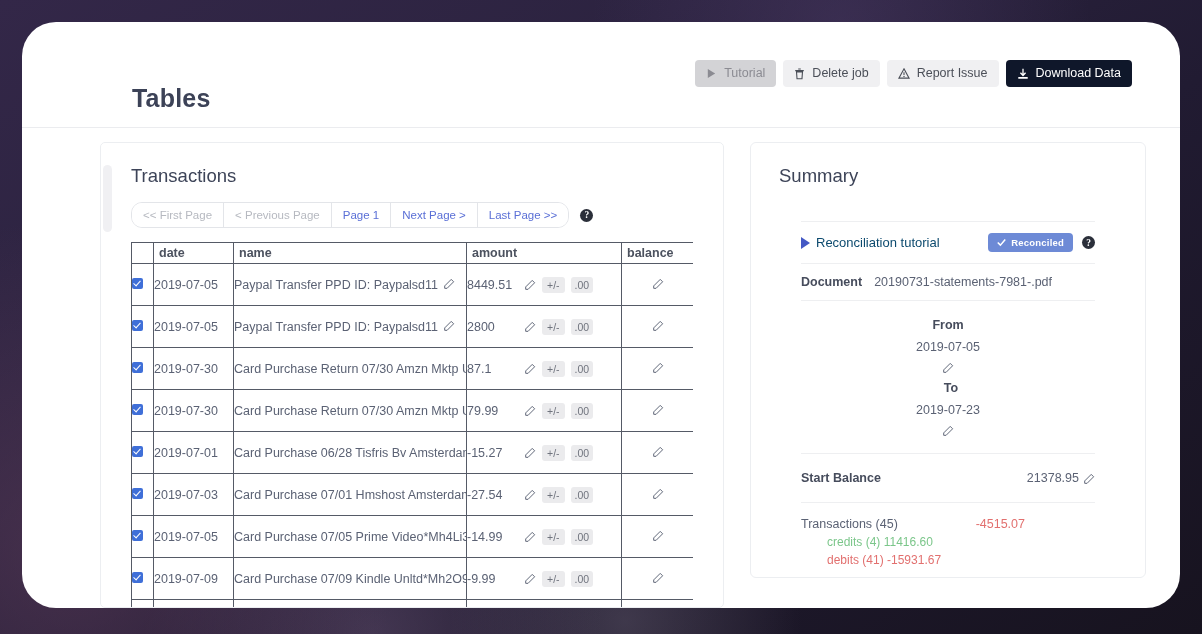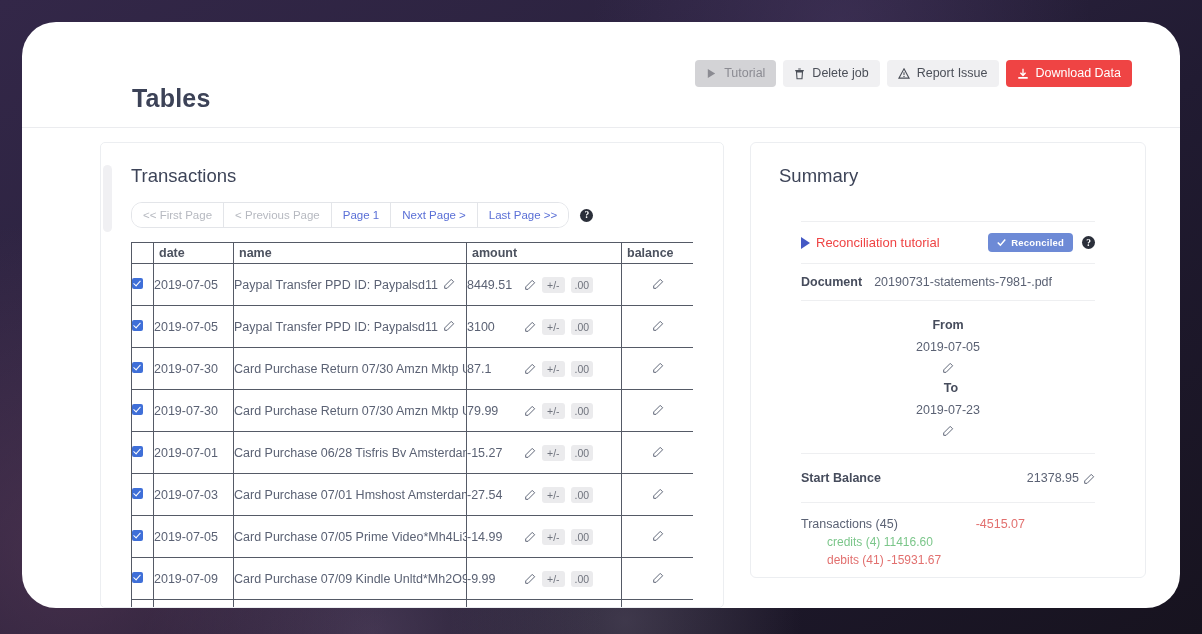--- a/index.html
+++ b/index.html
@@ -59,21 +59,21 @@
     border: none;
     border-radius: 4px;
     font-size: 12.5px;
     font-family: "Liberation Sans", sans-serif;
     cursor: pointer;
     white-space: nowrap;
     line-height: 1;
   }
   .tb-btn.grey-dark { background: #d3d3d6; color: #8b8b92; }
   .tb-btn.grey-light { background: #f0f0f2; color: #4b4f58; }
-  .tb-btn.primary { background: #ef4444; color: #ffffff; }
+  .tb-btn.primary { background: #0f172a; color: #ffffff; }
   .tb-ico { display: inline-flex; align-items: center; }
 
   
   #title-wrap {
     position: absolute;
     left: 0; right: 0; top: 62px;
     padding: 0 110px 14px 110px;
     border-bottom: 1px solid #ebecef;
   }
   #page-title {
@@ -244,21 +244,21 @@
     display: flex;
     align-items: center;
   }
   .sum-row.first { border-top: 1px solid #eeeff1; }
   .sum-row.last { border-bottom: 1px solid #eeeff1; }
 
   .recon-link {
     display: flex;
     align-items: center;
     gap: 6px;
-    color: #ef4444;
+    color: #0c4a6e;
     font-size: 13px;
     cursor: pointer;
   }
   .play-tri {
     width: 0; height: 0;
     border-left: 9px solid #4459c4;
     border-top: 6px solid transparent;
     border-bottom: 6px solid transparent;
   }
   .recon-badge {
@@ -408,21 +408,21 @@
               <tr>
                 <td class="cell-chk"><span class="chk"></span></td>
                 <td class="cell-date">2019-07-05</td>
                 <td class="cell-name"><span class="name-txt">Paypal Transfer PPD ID: Paypalsd11</span><span class="edit-ico" style="margin-left: 6px;">
                     <svg width="11" height="11" viewBox="0 0 16 16">
                       <path d="M1 11.5V15h3.5L14 5.5 10.5 2 1 11.5z" fill="none" stroke="currentColor" stroke-width="1.4"></path>
                     </svg>
                   </span></td>
                 <td class="cell-amt">
                   <span class="amt-inner">
-                    <span class="amt-val">3100</span>
+                    <span class="amt-val">2800</span>
                     <span class="edit-ico">
                       <svg width="11" height="11" viewBox="0 0 16 16">
                         <path d="M1 11.5V15h3.5L14 5.5 10.5 2 1 11.5z" fill="none" stroke="currentColor" stroke-width="1.4"></path>
                       </svg>
                     </span>
                     <span class="pill mini">+/-</span>
                     <span class="pill">.00</span>
                   </span>
                 </td>
                 <td class="cell-bal"><span class="edit-ico">

